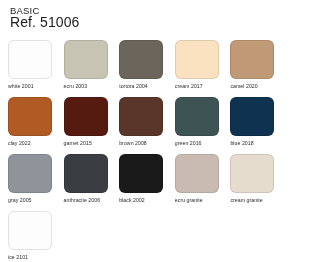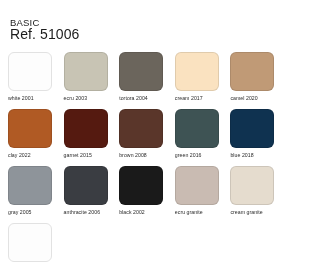--- a/index.html
+++ b/index.html
@@ -16,21 +16,21 @@
     position: relative;
   }
   .card {
     width: 285px;
     height: 262px;
     box-sizing: border-box;
     padding: 5px 8px 0 8px;
     background: #ffffff;
   }
   .header {
-    margin: 12px 0 12px 2px;
+    margin: 0 0 12px 2px;
   }
   .header .title {
     font-size: 9.5px;
     line-height: 11.5px;
     letter-spacing: 0.2px;
     color: #1c1c1c;
   }
   .header .ref {
     font-size: 14px;
     line-height: 11.5px;

